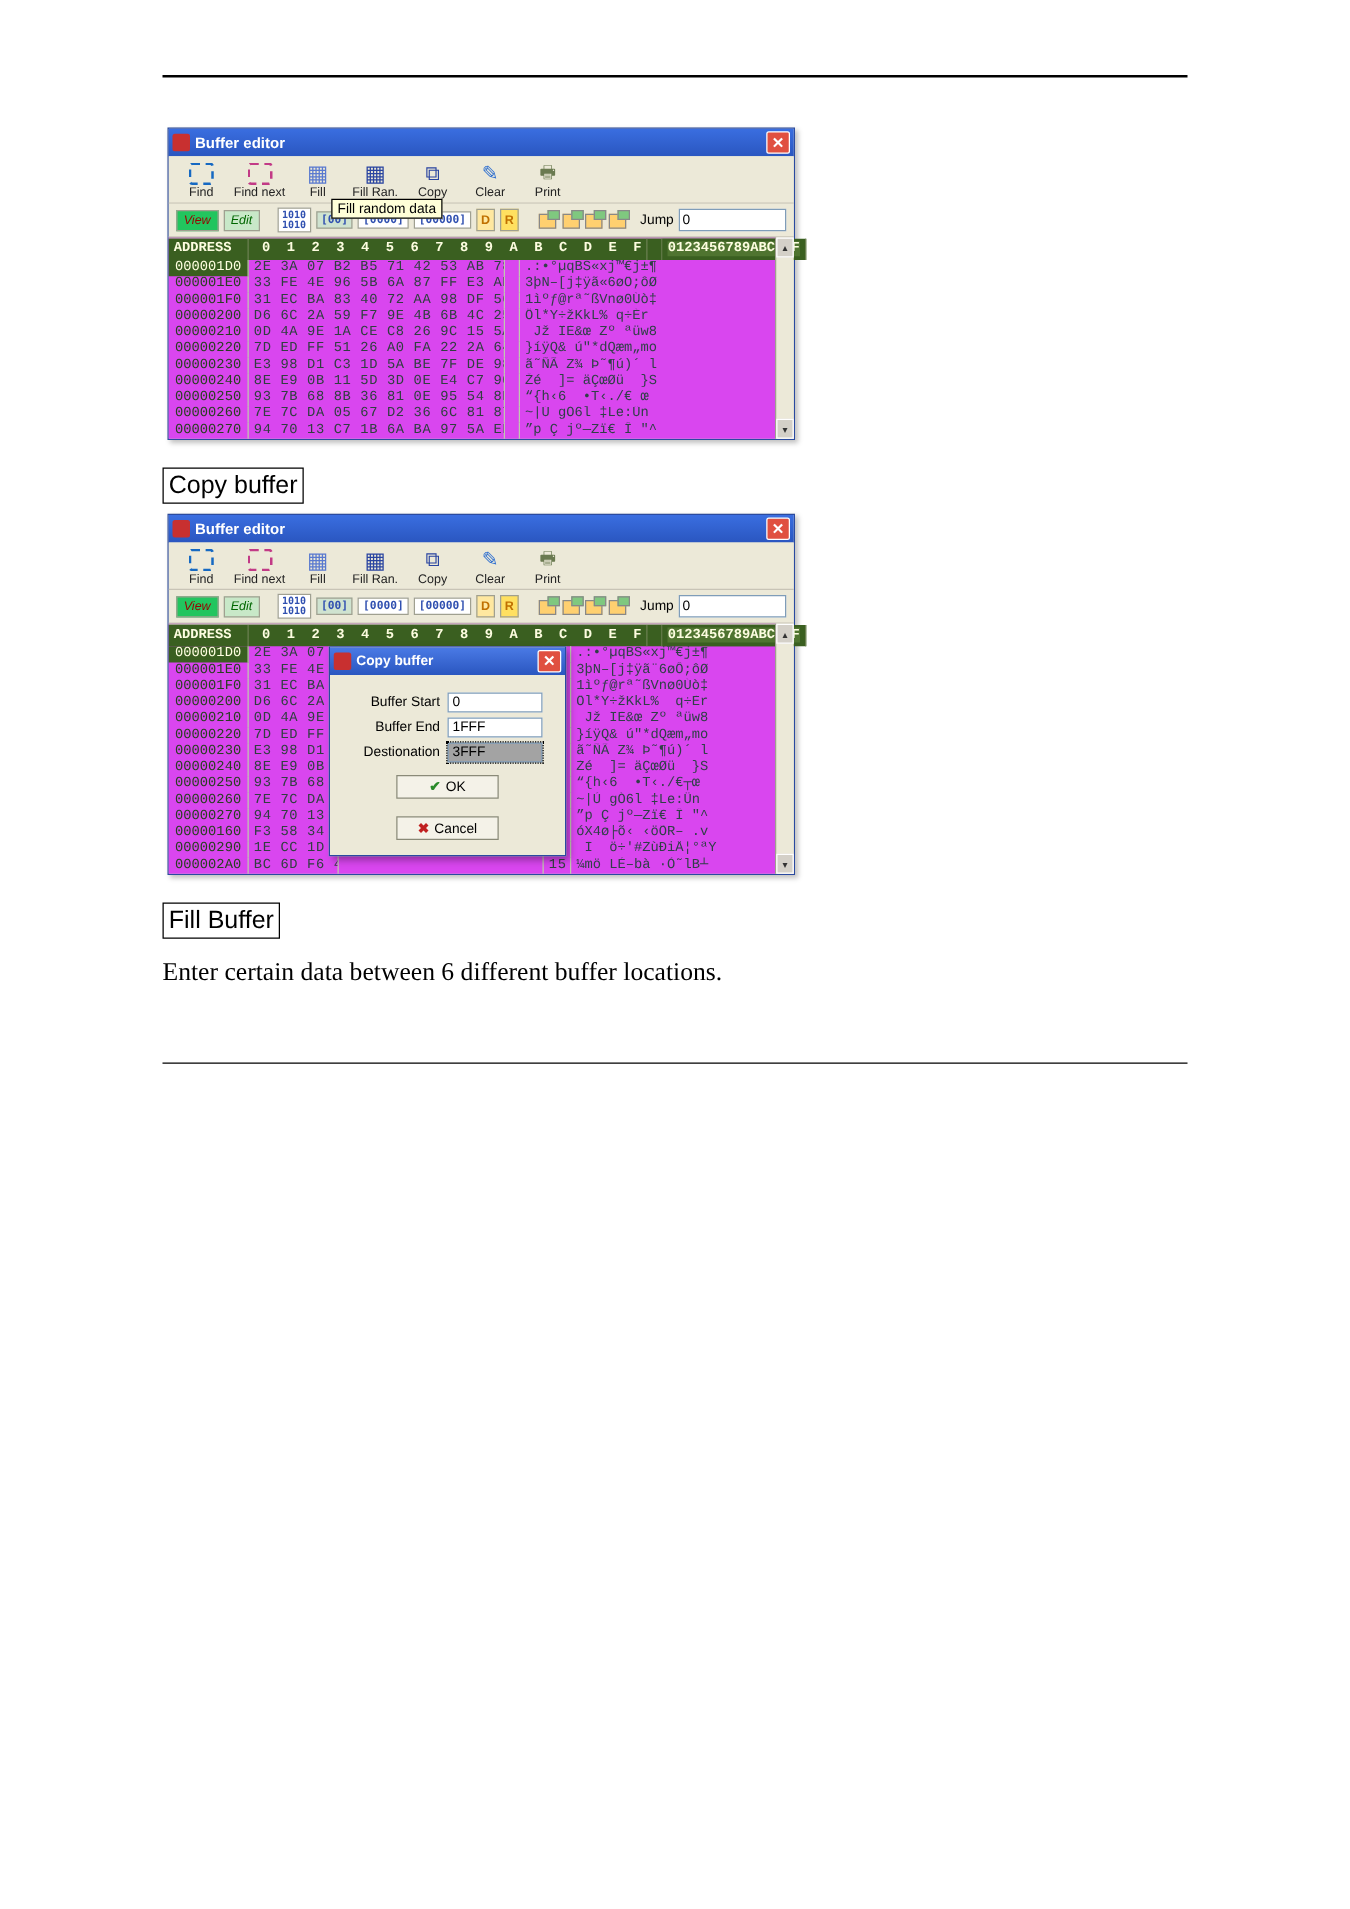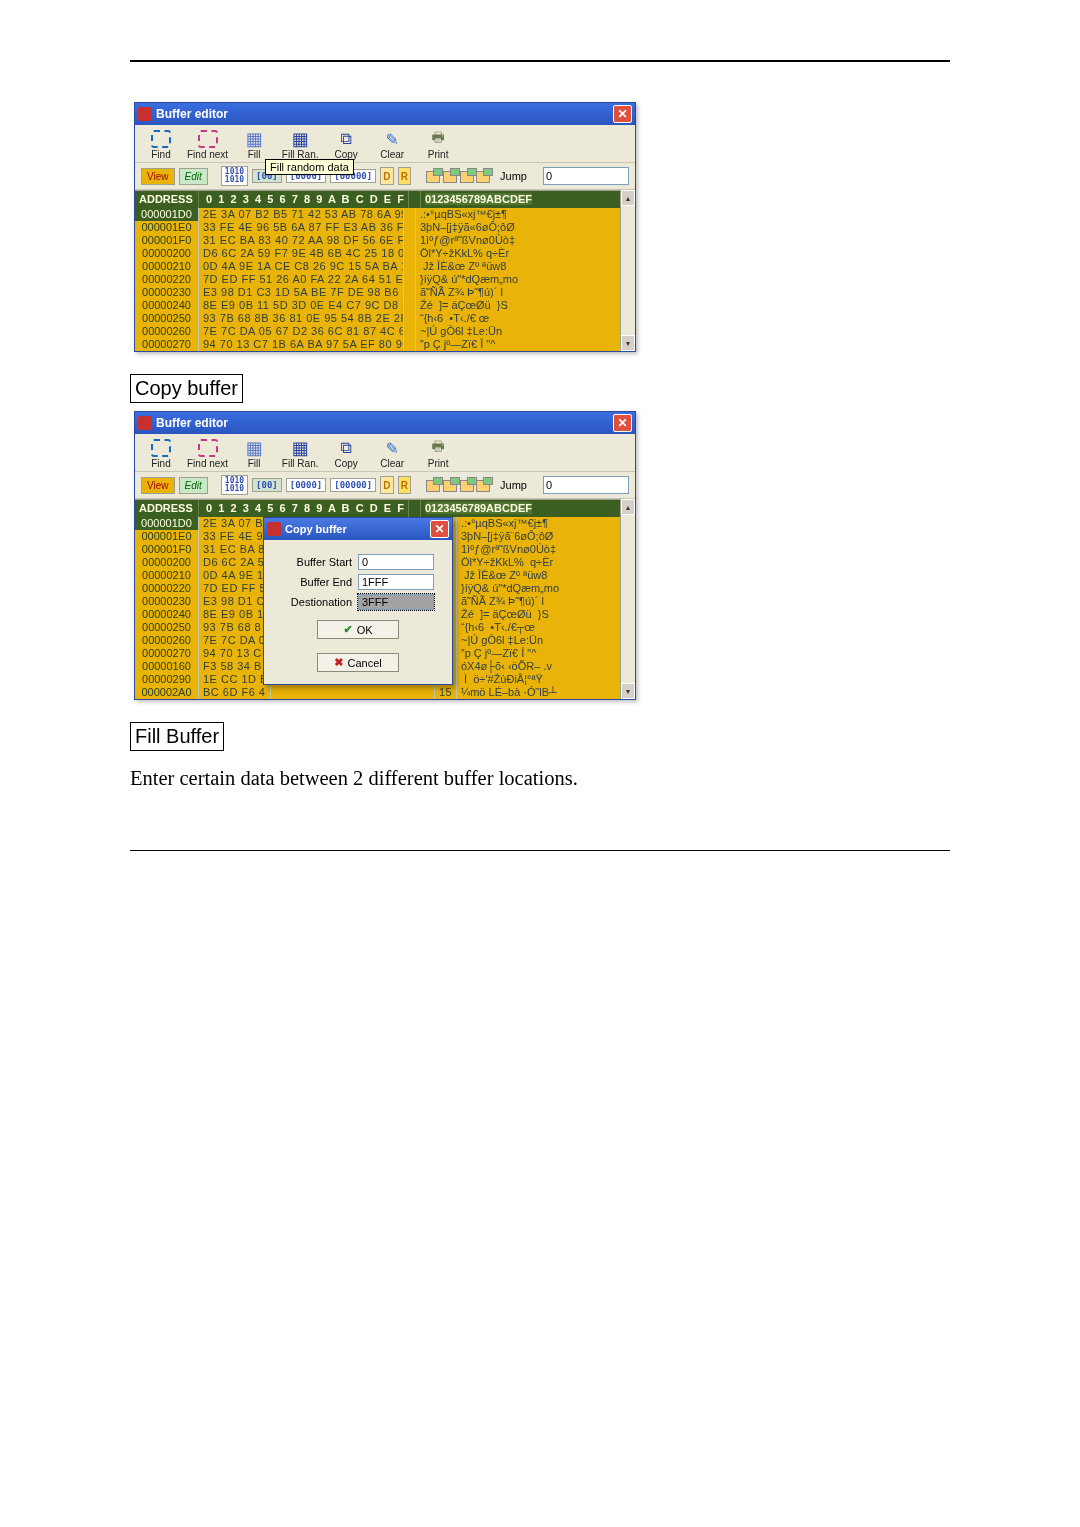--- a/index.html
+++ b/index.html
@@ -119,21 +119,21 @@
     border-bottom: 1px solid #c8c4b6;
     font-size: 10px;
   }
   .modebtn {
     padding: 2px 5px;
     border: 1px solid #a0a090;
     background: #efe;
     font-size: 10px;
     cursor: pointer;
   }
-  .modebtn.view { background:#eab308; color:#900; }
+  .modebtn.view { background:#22c55e; color:#900; font-style:italic; }
   .modebtn.edit { background:#c8e8c8; color:#060; font-style:italic; }
   .widthbtn {
     border:1px solid #a0a090; padding:1px 3px; background:#fff;
     font-family: monospace; font-size:9px; color:#3050b0; font-weight:bold;
   }
   .widthbtn.sel { background:#cfe3d0; }
   .rowbtn {
     width:18px; height:16px; border:1px solid #a0a090; background:#fff;
     display:flex;align-items:center;justify-content:center;
     color:#c07000; font-weight:bold; font-size:10px;
@@ -144,34 +144,34 @@
     position:relative;
   }
   .gapicon::before {
     content:""; position:absolute; width:12px; height:10px; border:1px solid #888;
     top:4px; left:1px; background:#ffd070;
   }
   .gapicon::after {
     content:""; position:absolute; width:8px; height:6px; border:1px solid #888;
     top:1px; left:8px; background:#7fc87f;
   }
-  .jumpgrp { display:flex; align-items:center; gap:16px; margin-left:8px;}
+  .jumpgrp { display:flex; align-items:center; gap:4px; margin-left:8px;}
   .jumpgrp label { font-size:11px; }
   .jumpgrp input { width:80px; height:14px; font-size:11px; padding:1px 2px; border:1px solid #7f9db9; }
   .tooltip {
     position:absolute;
     background:#ffffd8;
     border:1px solid #000;
     font-size:11px;
     padding:1px 4px;
     z-index:5;
   }
   .hexgrid {
-    background:#eab308;
-    font-family: Liberation Sans, sans-serif;
+    background:#d946ef;
+    font-family: Liberation Mono, monospace;
     font-size:11px;
     line-height:13px;
     border-top:1px solid #a0a090;
     position:relative;
   }
   .hexhdr {
     display:grid;
     grid-template-columns: 64px 1fr 12px 1fr;
     background:#3a5f20;
     color:#fdfde0;
@@ -580,17 +580,17 @@
                 <span class="x-ic">✖</span>
                 <span>Cancel</span>
               </span>
           </div>
         </div>
       </div>
     </div>
   </div>
 
   <div class="section-heading">Fill Buffer</div>
-  <div class="body-text">Enter certain data between 2 different buffer locations.</div>
+  <div class="body-text">Enter certain data between 6 different buffer locations.</div>
 
   <div style="height:30px;"></div>
   <div class="page-num-line"></div>
 </div>
 
 </body></html>

